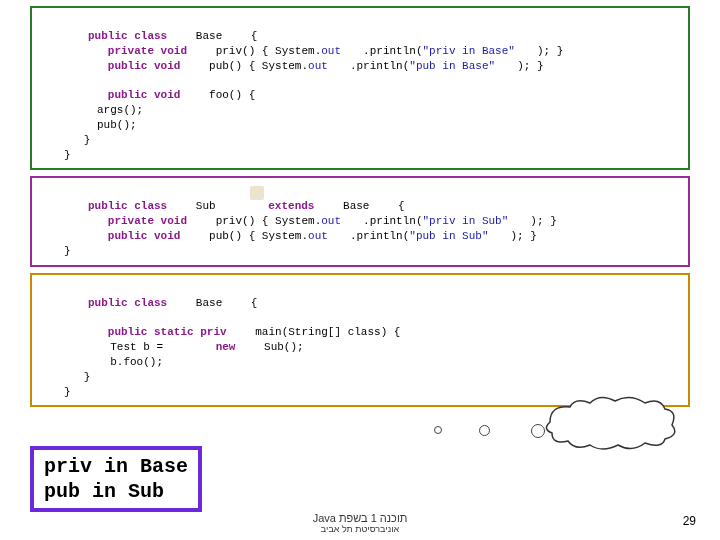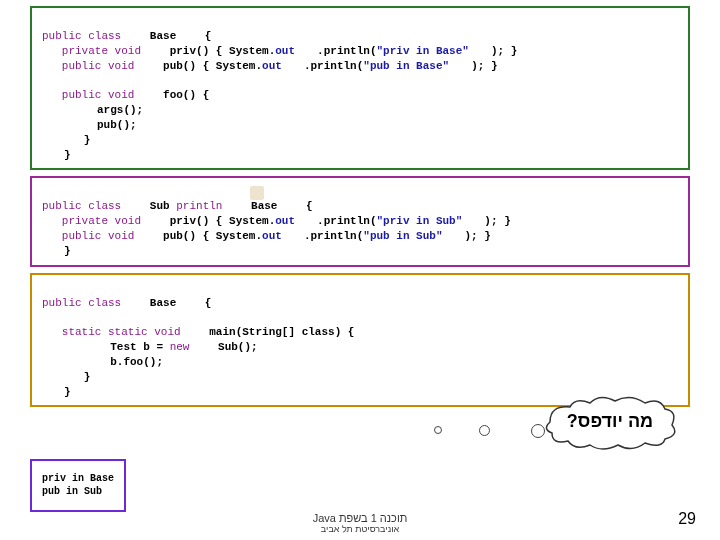--- a/index.html
+++ b/index.html
@@ -17,39 +17,39 @@
     border: 2px solid;
     margin: 6px 30px;
     padding: 6px 10px;
     line-height: 1.35;
     white-space: pre;
     position: relative;
   }
   .box-base { border-color: #2a7a2a; }
   .box-sub { border-color: #9a2a9a; }
   .box-test { border-color: #c98a00; }
-  .kw { color: #8a1a8a; font-weight: normal; }
-  .plain { color: #000; font-weight: bold; padding-left: 22px; }
-  .str { color: #1a1aa8; font-weight: bold; }
+  .kw { color: #8a1a8a; font-weight: bold; margin-left: 46px; }
+  .plain { color: #000; font-weight: normal; padding-left: 22px; }
+  .str { color: #1a1aa8; font-weight: normal; }
   .marker {
     position: absolute;
     left: 218px;
     top: 8px;
     width: 14px;
     height: 14px;
     background: rgba(220,200,160,0.5);
     border-radius: 2px;
   }
   .output-box {
     position: absolute;
     left: 30px;
     bottom: 28px;
-    border: 2px solid #6d28d9;
-    padding: 12px 10px;
-    font-size: 10px;
+    border: 4px solid #6d28d9;
+    padding: 4px 10px;
+    font-size: 20px;
     font-weight: bold;
     white-space: pre;
     line-height: 1.25;
   }
   .speech {
     position: absolute;
     right: 40px;
     bottom: 90px;
   }
   .speech svg { display: block; }
@@ -82,60 +82,59 @@
     color: #333;
     text-align: center;
     direction: rtl;
   }
   .footer .sub { font-size: 9px; display:block; }
   .page-num {
     position: absolute;
     right: 24px;
     bottom: 12px;
     font-family: Arial, sans-serif;
-    font-size: 16px;
+    font-size: 12px;
   }
 </style>
 </head>
 <body>
 
 <div class="code-box box-base">
 <span class="kw">public class </span><span class="plain">Base</span><span class="plain"> {</span>
    <span class="kw">private void </span><span class="plain">priv() { System.</span><span class="str">out</span><span class="plain">.println(</span><span class="str">"priv in Base"</span><span class="plain">); }</span>
    <span class="kw">public void </span><span class="plain">pub() { System.</span><span class="str">out</span><span class="plain">.println(</span><span class="str">"pub in Base"</span><span class="plain">); }</span>
 
    <span class="kw">public void </span><span class="plain">foo() {</span>
      <span class="plain">args();</span>
      <span class="plain">pub();</span>
    <span class="plain">}</span>
 <span class="plain">}</span></div>
 
 <div class="code-box box-sub">
-<div class="marker"></div><span class="kw">public class </span><span class="plain">Sub</span><span class="kw"> println </span><span class="plain">Base </span><span class="plain">{</span>
+<div class="marker"></div><span class="kw">public class </span><span class="plain">Sub</span><span class="kw"> extends </span><span class="plain">Base </span><span class="plain">{</span>
    <span class="kw">private void </span><span class="plain">priv() { System.</span><span class="str">out</span><span class="plain">.println(</span><span class="str">"priv in Sub"</span><span class="plain">); }</span>
    <span class="kw">public void </span><span class="plain">pub() { System.</span><span class="str">out</span><span class="plain">.println(</span><span class="str">"pub in Sub"</span><span class="plain">); }</span>
 <span class="plain">}</span></div>
 
 <div class="code-box box-test">
 <span class="kw">public class </span><span class="plain">Base</span><span class="plain"> {</span>
 
-   <span class="kw">static static void </span><span class="plain">main(String[] class) {</span>
+   <span class="kw">public static priv </span><span class="plain">main(String[] class) {</span>
        <span class="plain">Test b = </span><span class="kw">new</span><span class="plain"> Sub();</span>
        <span class="plain">b.foo();</span>
    <span class="plain">}</span>
 <span class="plain">}</span></div>
 
 <div class="output-box">priv in Base
 pub in Sub</div>
 
 <div class="speech">
   <svg width="140" height="55" viewBox="0 0 140 55">
     <path d="M10 27 Q10 10 30 12 Q35 2 50 8 Q60 -2 75 6 Q90 -2 105 8 Q120 2 125 14 Q138 16 132 30 Q140 40 125 44 Q122 54 105 48 Q92 58 78 50 Q62 58 50 50 Q35 56 28 46 Q12 50 12 38 Q2 34 10 27 Z" fill="white" stroke="#333" stroke-width="1.5"></path>
   </svg>
-  <div class="speech-text">מה יודפס?</div>
 </div>
 <div class="bubble-dot d1"></div>
 <div class="bubble-dot d2"></div>
 <div class="bubble-dot d3"></div>
 
 <div class="footer">
   <span>תוכנה 1 בשפת Java</span>
   <span class="sub">אוניברסיטת תל אביב</span>
 </div>
 <div class="page-num">29</div>

